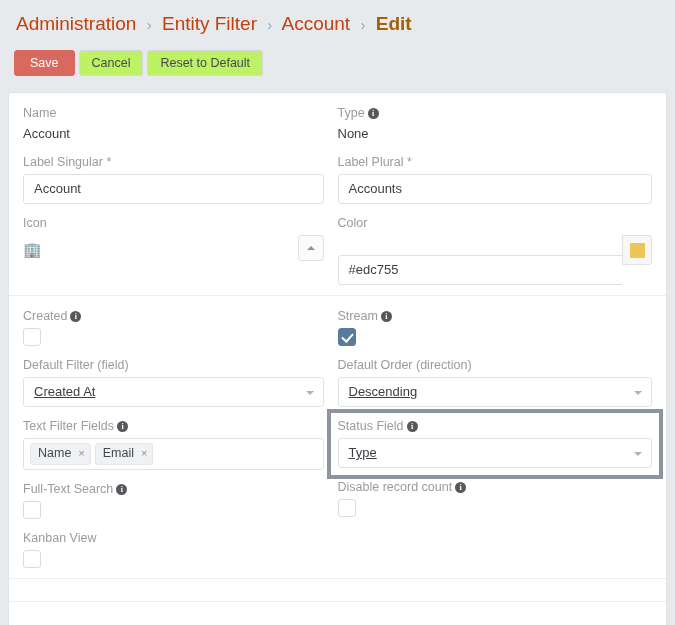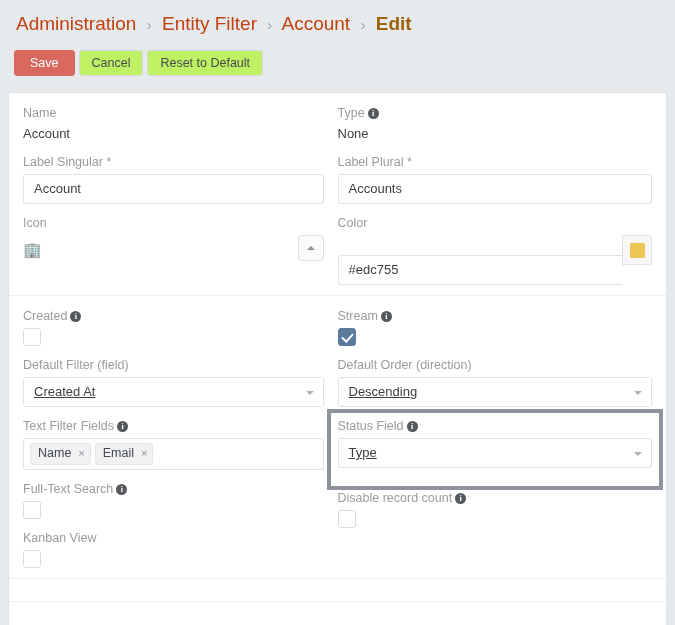--- a/index.html
+++ b/index.html
@@ -210,21 +210,21 @@
     line-height: 11px;
   }
 
   
   .highlight {
     outline: 4px solid #8e949e;
     outline-offset: 0;
     background: #fff;
     position: relative;
     z-index: 2;
-    padding: 5px 7px 18px 7px;
+    padding: 5px 7px 7px 7px;
     margin: -5px -7px 4px -7px;
   }
 </style>
 </head>
 <body>
 
 <div class="breadcrumb">
   <span class="crumb">Administration</span>
   <span class="sep">›</span>
   <span class="crumb">Entity Filter</span>

